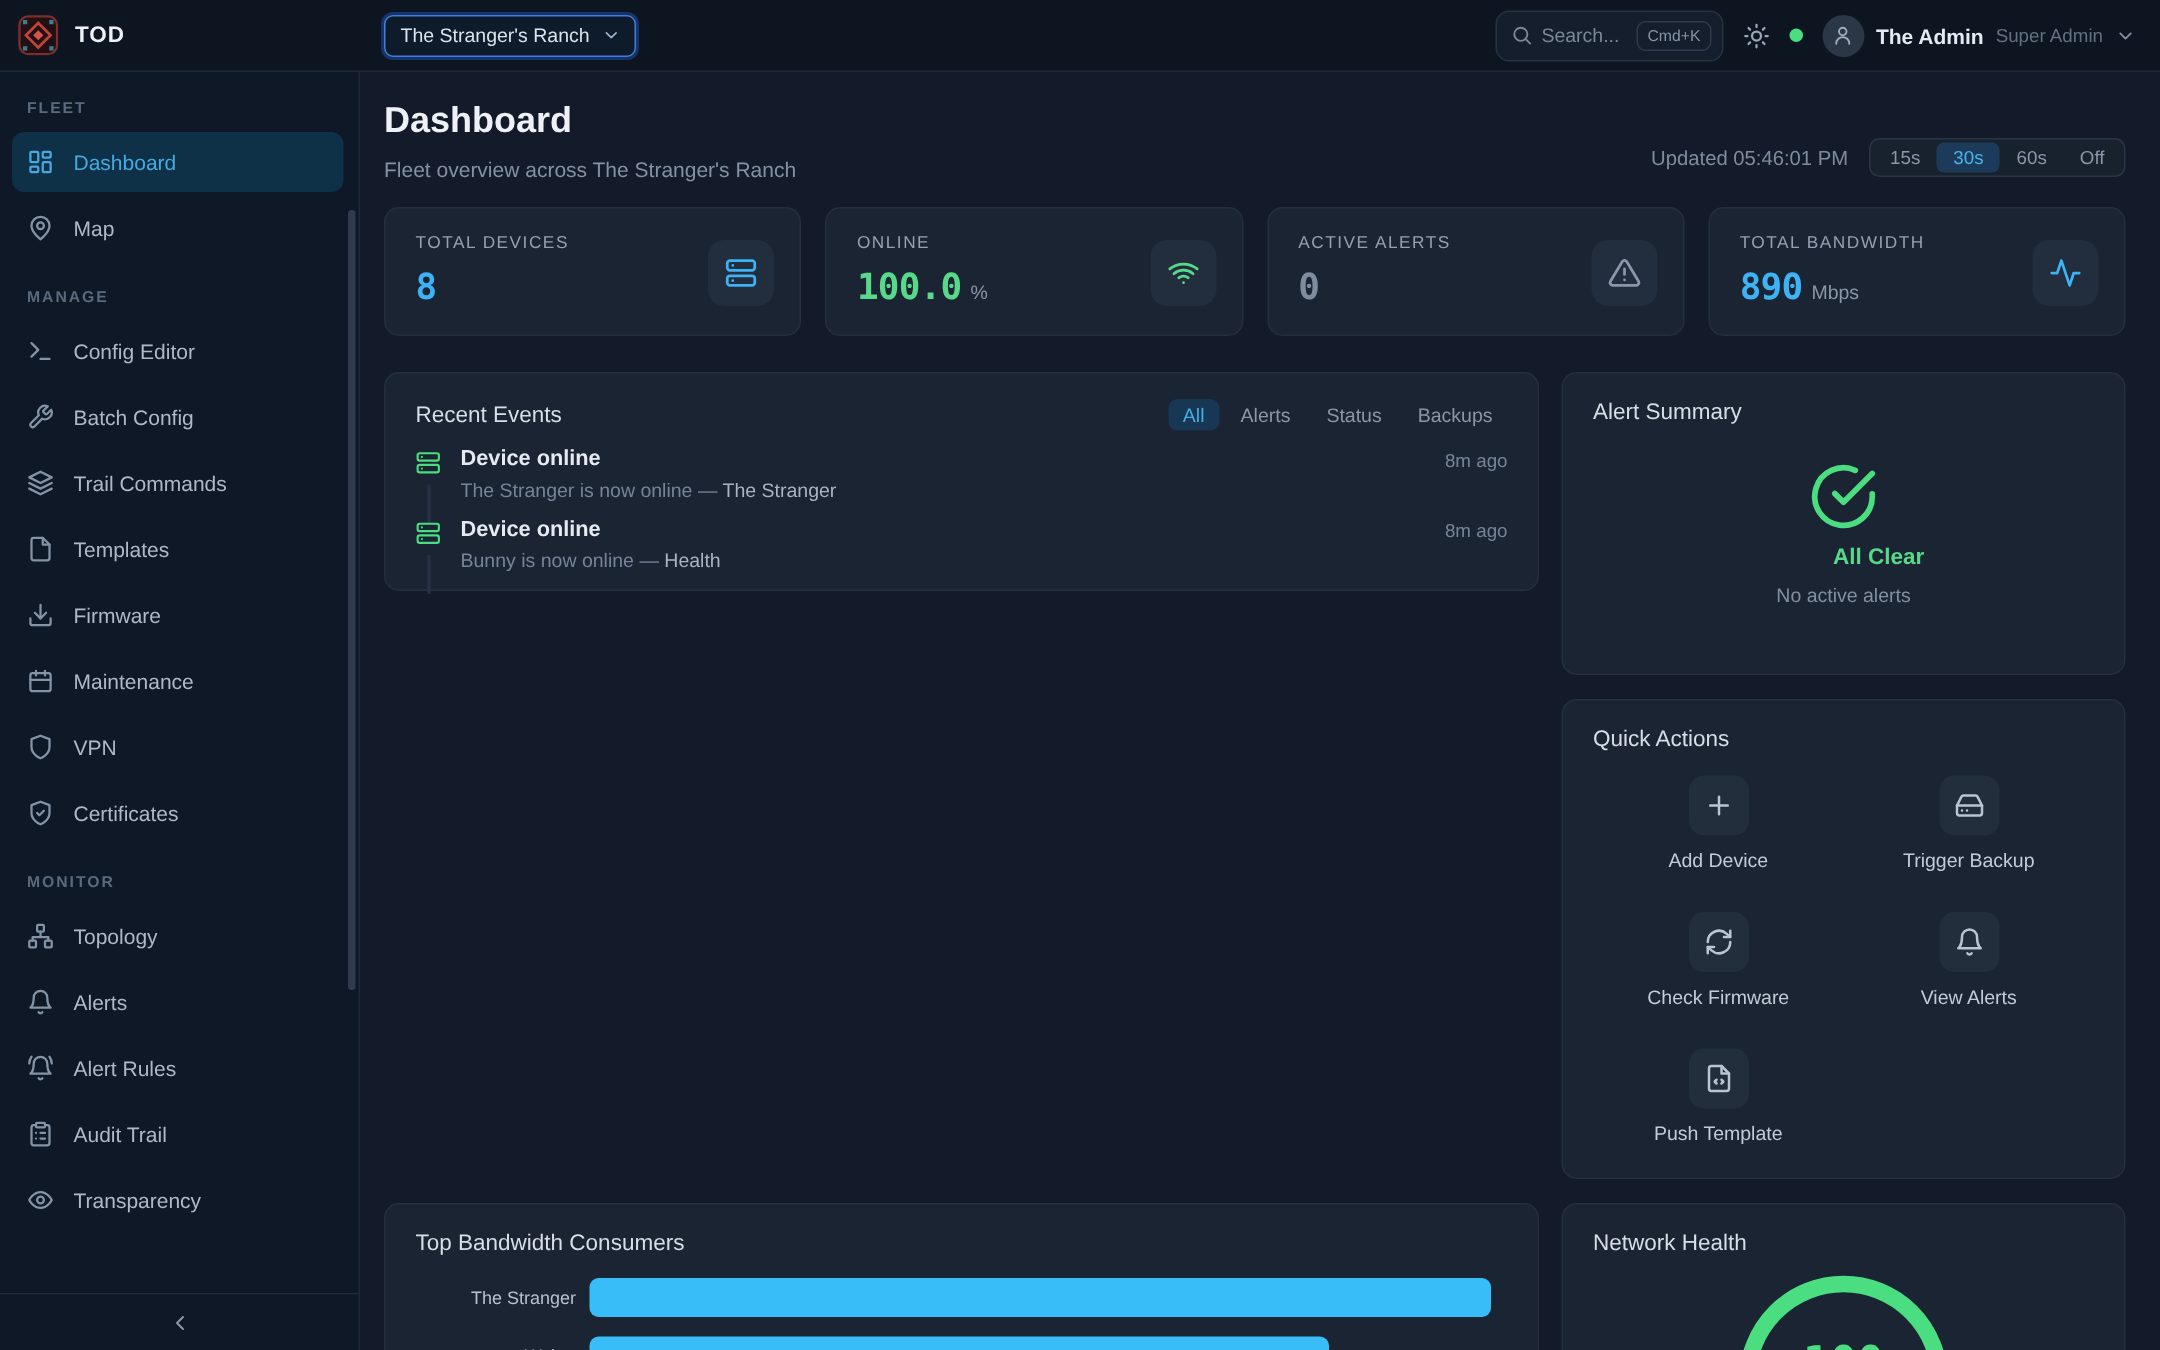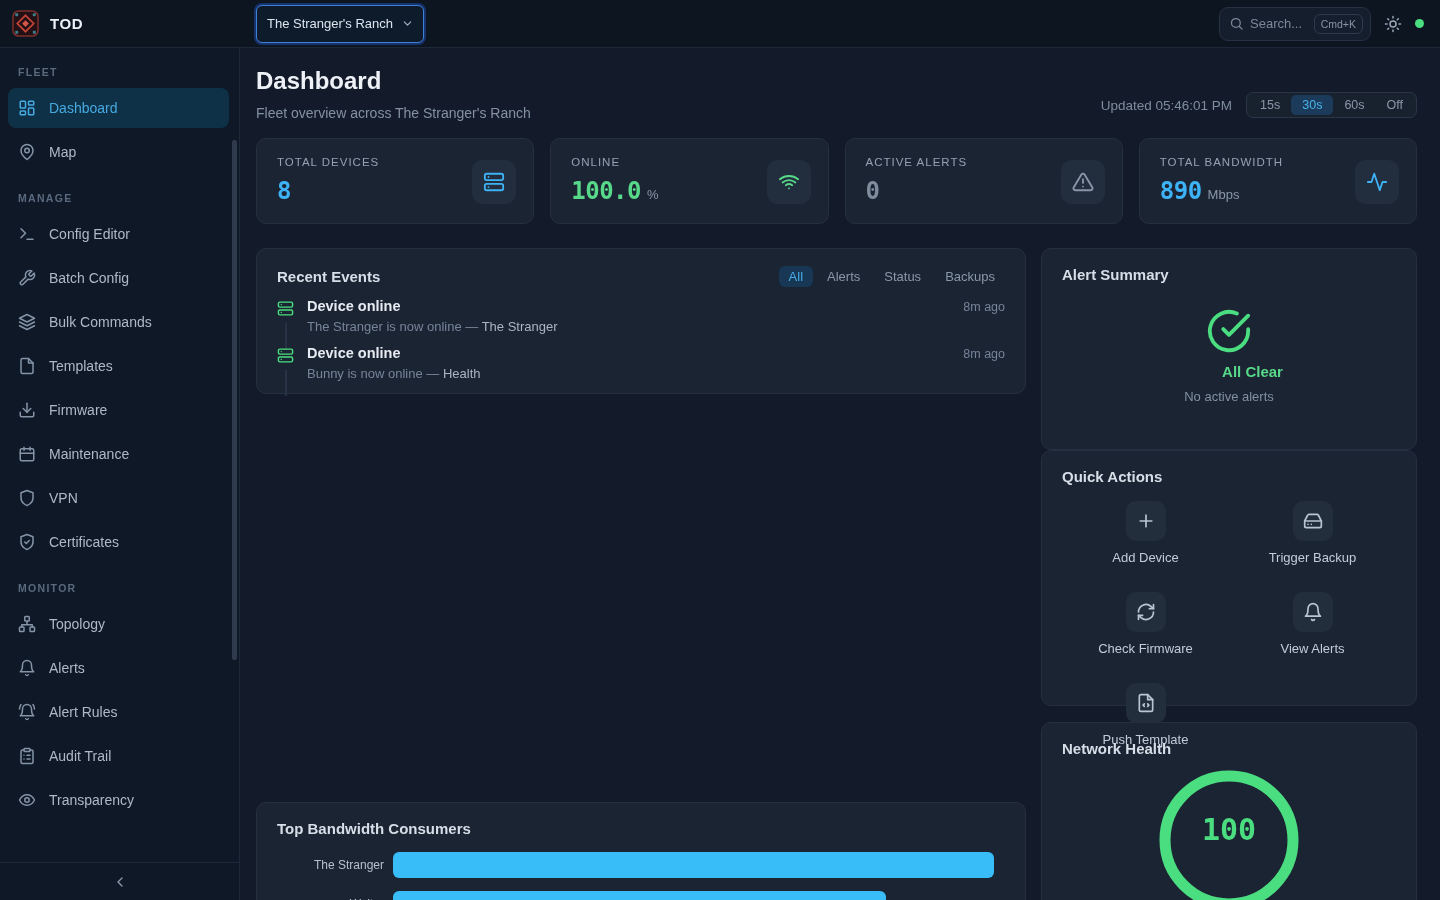--- a/index.html
+++ b/index.html
@@ -5,21 +5,21 @@
   * { margin:0; padding:0; box-sizing:border-box; }
   html,body { width:1440px; height:900px; overflow:hidden; }
   body { background:#131b2a; font-family:"Liberation Sans", sans-serif; color:#e6ebf2; }
   svg { display:block; }
   .ic { stroke:currentColor; fill:none; stroke-width:2; stroke-linecap:round; stroke-linejoin:round; }
 
   
   .topbar { height:48px; display:flex; align-items:center; background:#0d1521; border-bottom:1px solid #1d2939; }
   .brand { width:240px; flex:0 0 240px; display:flex; align-items:center; gap:11px; padding-left:12px; }
   .brand-name { font-size:15px; font-weight:700; letter-spacing:.6px; color:#eef2f7; }
-  .fleet-select { margin-left:16px; height:38px; display:flex; align-items:center; gap:8px; padding:0 9px 0 10px;
+  .fleet-select { margin-left:16px; height:28px; display:flex; align-items:center; gap:8px; padding:0 9px 0 10px;
     background:#0e1b2b; border:1px solid #3f7fd6; box-shadow:0 0 0 2px rgba(37,99,235,.38); border-radius:6px;
     color:#dbe4ee; font-size:13px; cursor:pointer; }
   .fleet-select .chev { color:#9fb4cd; }
   .topbar-right { margin-left:auto; display:flex; align-items:center; gap:13px; padding-right:16px; }
   .searchbox { width:152px; height:34px; border:1px solid #263243; background:#141e2c; border-radius:9px;
     display:flex; align-items:center; gap:6px; padding:0 7px 0 9px; color:#7b8899; }
   .searchbox input { flex:1; min-width:0; background:transparent; border:0; outline:0; color:#c6d0dc; font-size:13px; font-family:inherit; }
   .searchbox input::placeholder { color:#7b8899; }
   .kbd { border:1px solid #2d3a4c; border-radius:6px; font-size:10.5px; color:#8694a6; padding:3px 6px; white-space:nowrap; }
   .icon-btn { color:#9aa7b8; background:none; border:none; cursor:pointer; display:flex; }
@@ -62,21 +62,21 @@
   .stat-value-row { margin-top:9px; display:flex; align-items:baseline; gap:6px; }
   .stat-value { font-family:"DejaVu Sans Mono", monospace; font-weight:700; font-size:24px; letter-spacing:-0.5px; }
   .v-blue { color:#3db2f5; } .v-green { color:#57d989; } .v-gray { color:#7e8c9e; }
   .stat-unit { font-size:13px; color:#8a97a8; }
   .stat-tile { position:absolute; right:17px; top:21px; width:44px; height:44px; border-radius:11px; background:#222d3d;
     display:flex; align-items:center; justify-content:center; }
   .t-blue { color:#3db2f5; } .t-green { color:#57d989; } .t-gray { color:#8a97a8; }
 
   .mid { display:grid; grid-template-columns:1fr 376px; gap:15px; margin-top:24px; align-items:start; }
   .panel { background:#1b2432; border:1px solid #242f40; border-radius:10px; }
-  .panel-title { font-size:15px; font-weight:700; color:#d6dee8; }
+  .panel-title { font-size:15px; font-weight:400; color:#d6dee8; }
 
   .events-panel { height:146px; padding:17px 20px; }
   .events-head { display:flex; align-items:center; }
   .tabs { margin-left:auto; display:flex; gap:4px; }
   .tab { font-size:13px; color:#8a97a8; padding:3px 10px; border-radius:6px; cursor:pointer; }
   .tab.active { background:#173755; color:#47ace4; }
   .event-row { display:flex; align-items:flex-start; margin-top:11px; }
   .ev-icon-col { width:30px; position:relative; color:#4ade80; padding-top:2px; }
   .ev-line { position:absolute; left:8px; top:25px; width:2px; height:26px; background:#273345; }
   .ev-body { flex:1; }
@@ -84,21 +84,21 @@
   .ev-desc { font-size:13px; color:#76849a; margin-top:5px; }
   .ev-device { color:#a9b4c3; }
   .ev-time { margin-left:auto; font-size:12.5px; color:#76849a; padding-top:2px; }
 
   .alert-panel { height:202px; padding:17px 20px; display:flex; flex-direction:column; }
   .alert-center { flex:1; display:flex; flex-direction:column; align-items:center; justify-content:center; gap:9px; margin-top:-4px; }
   .check-wrap { color:#4ade80; }
   .all-clear { font-size:15px; font-weight:600; color:#57d989;margin-left:47px; }
   .no-alerts { font-size:13px; color:#8290a2; }
 
-  .qa-panel { height:256px; padding:17px 20px; margin-top:0; }
+  .qa-panel { height:320px; padding:17px 20px; margin-top:16px; }
   .qa-grid { display:grid; grid-template-columns:1fr 1fr; margin-top:16px; row-gap:27px; }
   .qa { display:flex; flex-direction:column; align-items:center; cursor:pointer; }
   .qa-tile { width:40px; height:40px; border-radius:10px; background:#232e3d; color:#bac5d3;
     display:flex; align-items:center; justify-content:center; }
   .qa-label { margin-top:9px; font-size:13px; color:#c2ccd8; }
 
   .bw-panel { margin-top:408px; height:240px; padding:17px 20px; }
   .bw-row { display:flex; align-items:center; margin-top:13px; }
   .bw-row.first { margin-top:15px; }
   .bw-label { width:116px; text-align:right; padding-right:9px; font-size:12px; color:#b6c1cd; }
@@ -148,20 +148,35 @@
       <input type="text" placeholder="Search..." style="">
       <span class="kbd">Cmd+K</span>
     </div>
     <button class="icon-btn">
       <svg class="ic" width="18" height="18" viewBox="0 0 24 24">
         <circle cx="12" cy="12" r="4"></circle>
         <path d="M12 2v2M12 20v2M4.9 4.9l1.4 1.4M17.7 17.7l1.4 1.4M2 12h2M20 12h2M4.9 19.1l1.4-1.4M17.7 6.3l1.4-1.4"></path>
       </svg>
     </button>
     <span class="status-dot"></span>
+    <div class="user-chip">
+      <span class="avatar">
+        <svg class="ic" width="15" height="15" viewBox="0 0 24 24">
+          <circle cx="12" cy="8" r="4"></circle>
+            <path d="M5 21c0-3.9 3.1-7 7-7s7 3.1 7 7"></path>
+        </svg>
+      </span>
+      <span class="user-name">The Admin</span>
+      <span class="user-role">Super Admin</span>
+      <span class="chev">
+        <svg class="ic" width="14" height="14" viewBox="0 0 24 24">
+            <path d="m6 9 6 6 6-6"></path>
+          </svg>
+      </span>
+    </div>
   </div>
 </div>
 
 <div class="shell">
 
   <div class="sidebar">
     <div class="nav">
       <div class="section-label first">FLEET</div>
 
       <div class="nav-item active">
@@ -205,21 +220,21 @@
         <span>Batch Config</span>
       </div>
       <div class="nav-item">
         <span class="nic">
             <svg class="ic" width="18" height="18" viewBox="0 0 24 24">
               <path d="m12 2 10 5-10 5L2 7Z"></path>
               <path d="m2 12 10 5 10-5"></path>
               <path d="m2 17 10 5 10-5"></path>
             </svg>
           </span>
-        <span>Bulk Commands</span>
+        <span>Trail Commands</span>
       </div>
       <div class="nav-item">
         <span class="nic">
             <svg class="ic" width="18" height="18" viewBox="0 0 24 24">
               <path d="M14 2H6a2 2 0 0 0-2 2v16a2 2 0 0 0 2 2h12a2 2 0 0 0 2-2V8Z"></path>
               <path d="M14 2v6h6"></path>
             </svg>
           </span>
         <span>Templates</span>
       </div>

